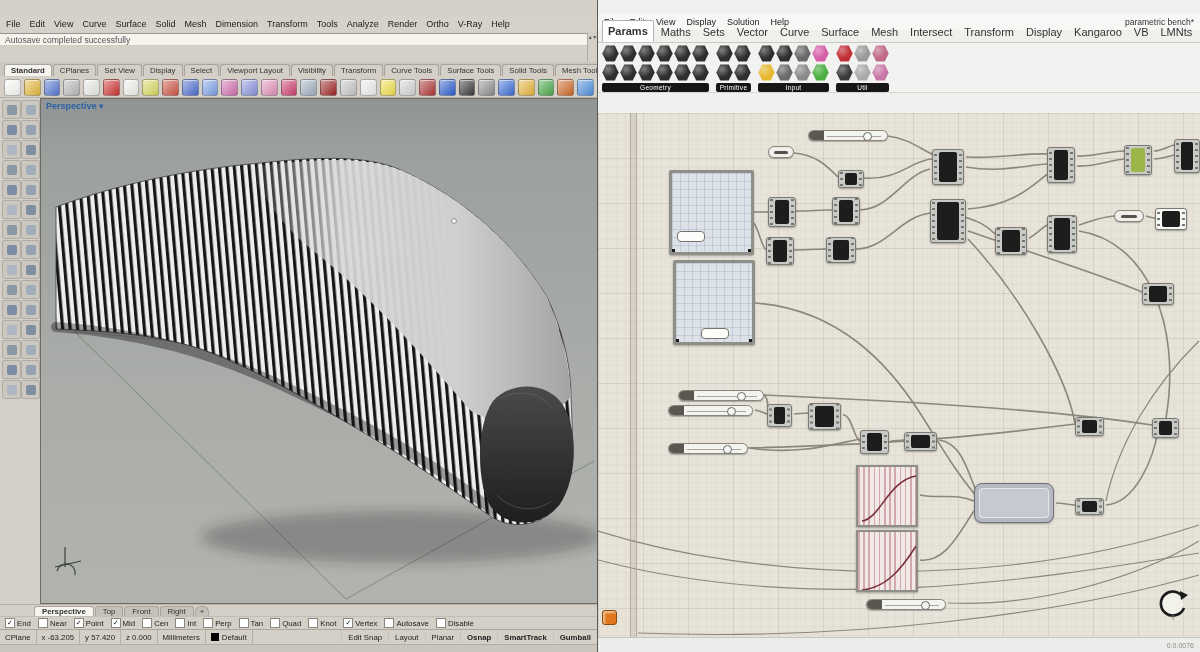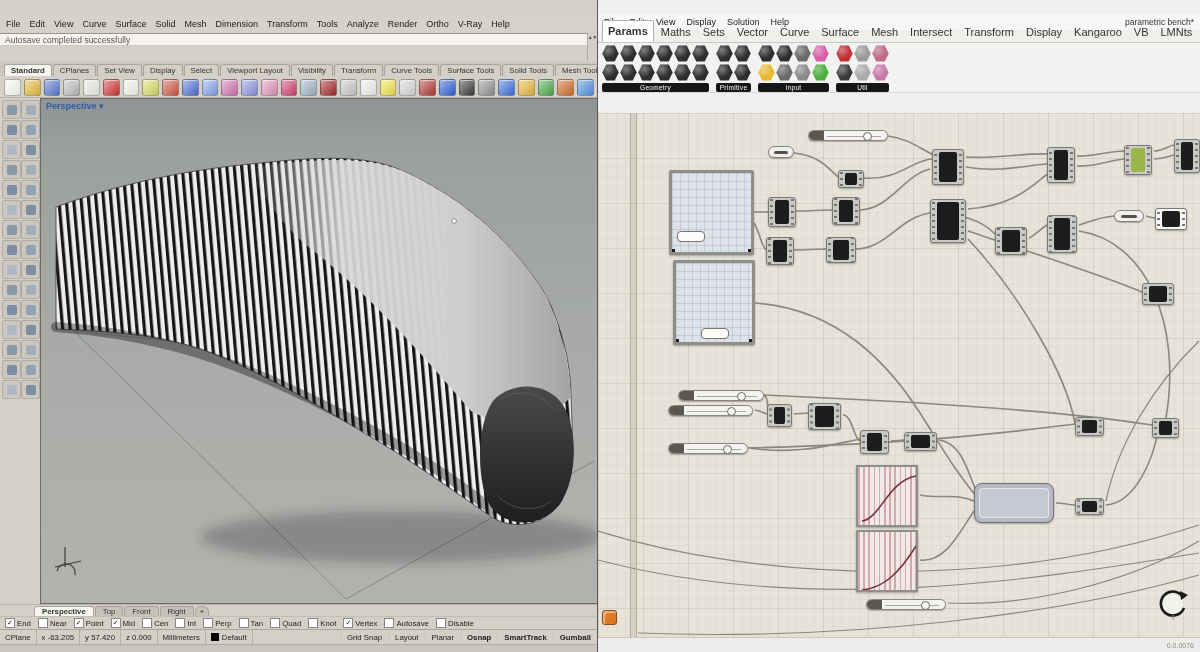--- a/index.html
+++ b/index.html
@@ -416,21 +416,21 @@
         </div>
       </div>
     <div id="rh-status">
         <div class="st-field">CPlane</div>
         <div class="st-field">x -63.205</div>
         <div class="st-field">y 57.420</div>
         <div class="st-field">z 0.000</div>
         <div class="st-field">Millimeters</div>
         <div class="st-field"><span class="st-swatch"></span>Default</div>
         <div id="st-toggles">
-          <div class="st-toggle">Grid Snap</div>
+          <div class="st-toggle">Edit Snap</div>
           <div class="st-toggle">Layout</div>
           <div class="st-toggle">Planar</div>
           <div class="st-toggle bold">Osnap</div>
           <div class="st-toggle bold">SmartTrack</div>
           <div class="st-toggle bold">Gumball</div>
         </div>
       </div>
     <div id="rh-filler"></div>
   </div>
 

